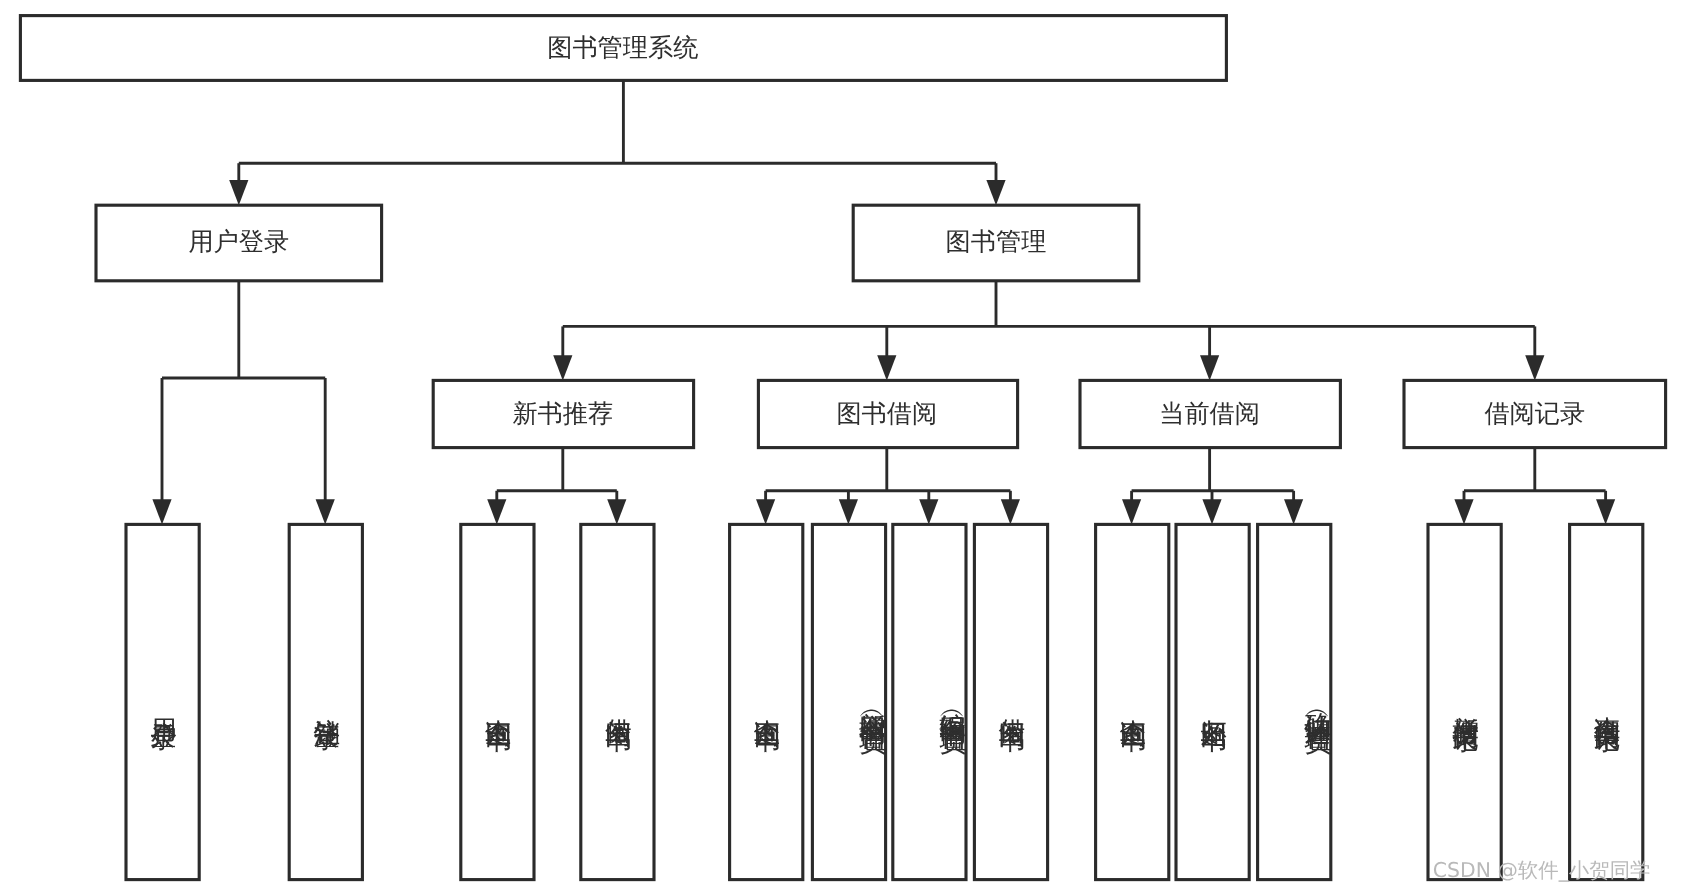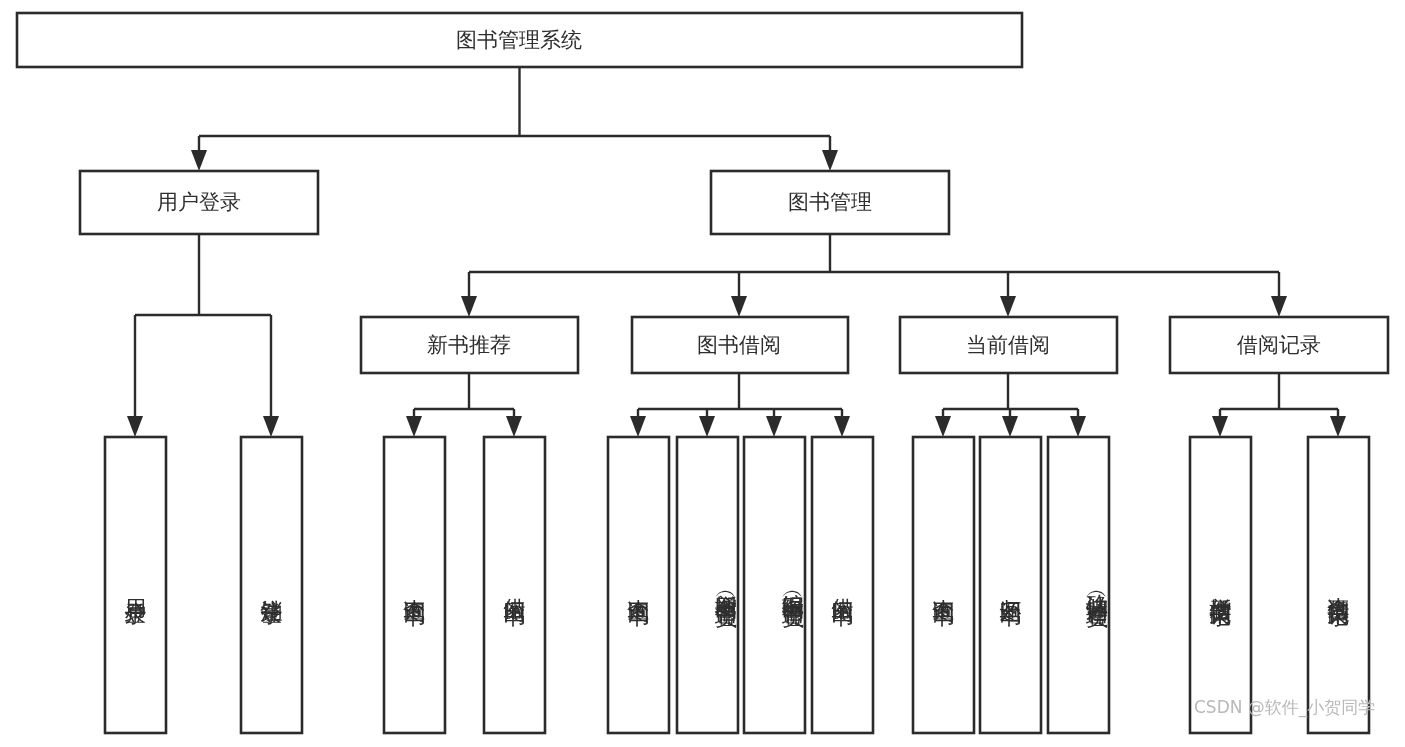--- a/index.html
+++ b/index.html
@@ -195,15 +195,15 @@
   <div class="leaf-label" style="left:608px; top:437px; width:61px; height:296px;">查询图书</div>
   <div class="leaf-label" style="left:677px; top:437px; width:61px; height:296px; align-items:flex-start;">新增图书（管理员）</div>
   <div class="leaf-label" style="left:744px; top:437px; width:61px; height:296px; align-items:flex-start;">编辑图书（管理员）</div>
   <div class="leaf-label" style="left:812px; top:437px; width:61px; height:296px;">借阅图书</div>
   <div class="leaf-label" style="left:913px; top:437px; width:61px; height:296px;">查询图书</div>
   <div class="leaf-label" style="left:980px; top:437px; width:61px; height:296px;">归还图书</div>
   <div class="leaf-label" style="left:1048px; top:437px; width:61px; height:296px; align-items:flex-start;">确认归还（管理员）</div>
   <div class="leaf-label" style="left:1190px; top:437px; width:61px; height:296px;">新增借阅记录</div>
   <div class="leaf-label" style="left:1308px; top:437px; width:61px; height:296px;">查询借阅记录</div>
 
-  <div class="watermark" style="left:1194px; top:696px;">CSDN @软件_小贺同学</div>
+  <div class="watermark" style="left:1194px; top:714px;">CSDN @软件_小贺同学</div>
 
 </div>
 
 </body></html>

